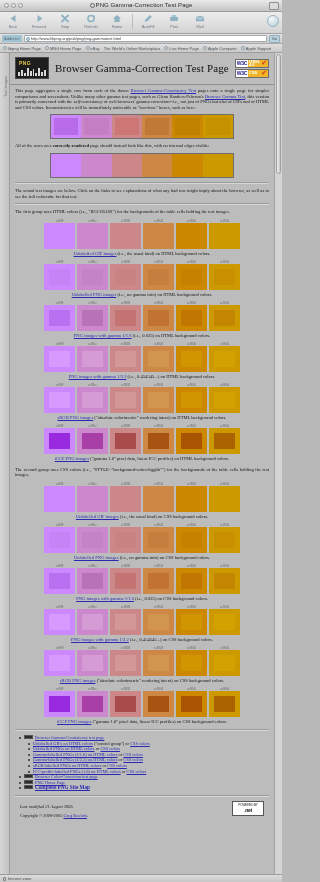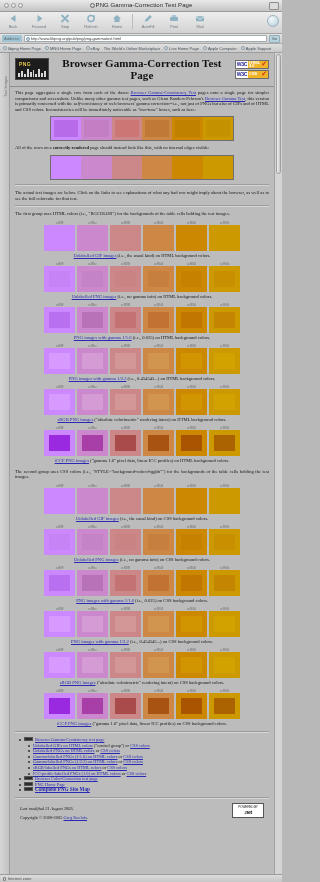--- a/index.html
+++ b/index.html
@@ -115,21 +115,21 @@
     width:34px;height:22px;flex:0 0 34px;border:1px solid #4a4a4a;
     background:#1d1d1d;position:relative;overflow:hidden;box-sizing:border-box;
   }
   .hdr-logo .bars{position:absolute;bottom:2px;left:2px;right:2px;height:9px;
     display:flex;align-items:flex-end;gap:1px;}
   .hdr-logo .bars i{flex:1;background:#d9d9d9;display:block;}
   .hdr-logo .png-word{position:absolute;top:2px;left:3px;font-family:"Liberation Sans",sans-serif;
     font-size:5px;color:#e8c84a;letter-spacing:.4px;font-weight:bold;}
   .hdr-title{
     flex:1;text-align:center;font-family:"Liberation Serif",serif;
-    font-weight:bold;font-size:11px;color:#111;letter-spacing:.1px;
+    font-weight:normal;font-size:11px;color:#111;letter-spacing:.1px;
   }
   .badges{flex:0 0 34px;display:flex;flex-direction:column;gap:1px;}
   .badge{display:flex;height:9px;border:1px solid #6d6d6d;box-sizing:border-box;overflow:hidden;}
   .badge .w3c{background:#fff;color:#1a1a8c;font-family:"Liberation Sans",sans-serif;
     font-size:5px;font-weight:bold;padding:0 1px;line-height:7px;letter-spacing:-.3px;}
   .badge .kind{flex:1;background:#f0b429;color:#fff;font-family:"Liberation Sans",sans-serif;
     font-size:4px;font-weight:bold;line-height:3.4px;padding:0 1px;display:flex;
     flex-direction:column;justify-content:center;}
   .badge .chk{color:#d43b1e;font-size:7px;line-height:7px;padding-right:1px;background:#f0b429;}
 

